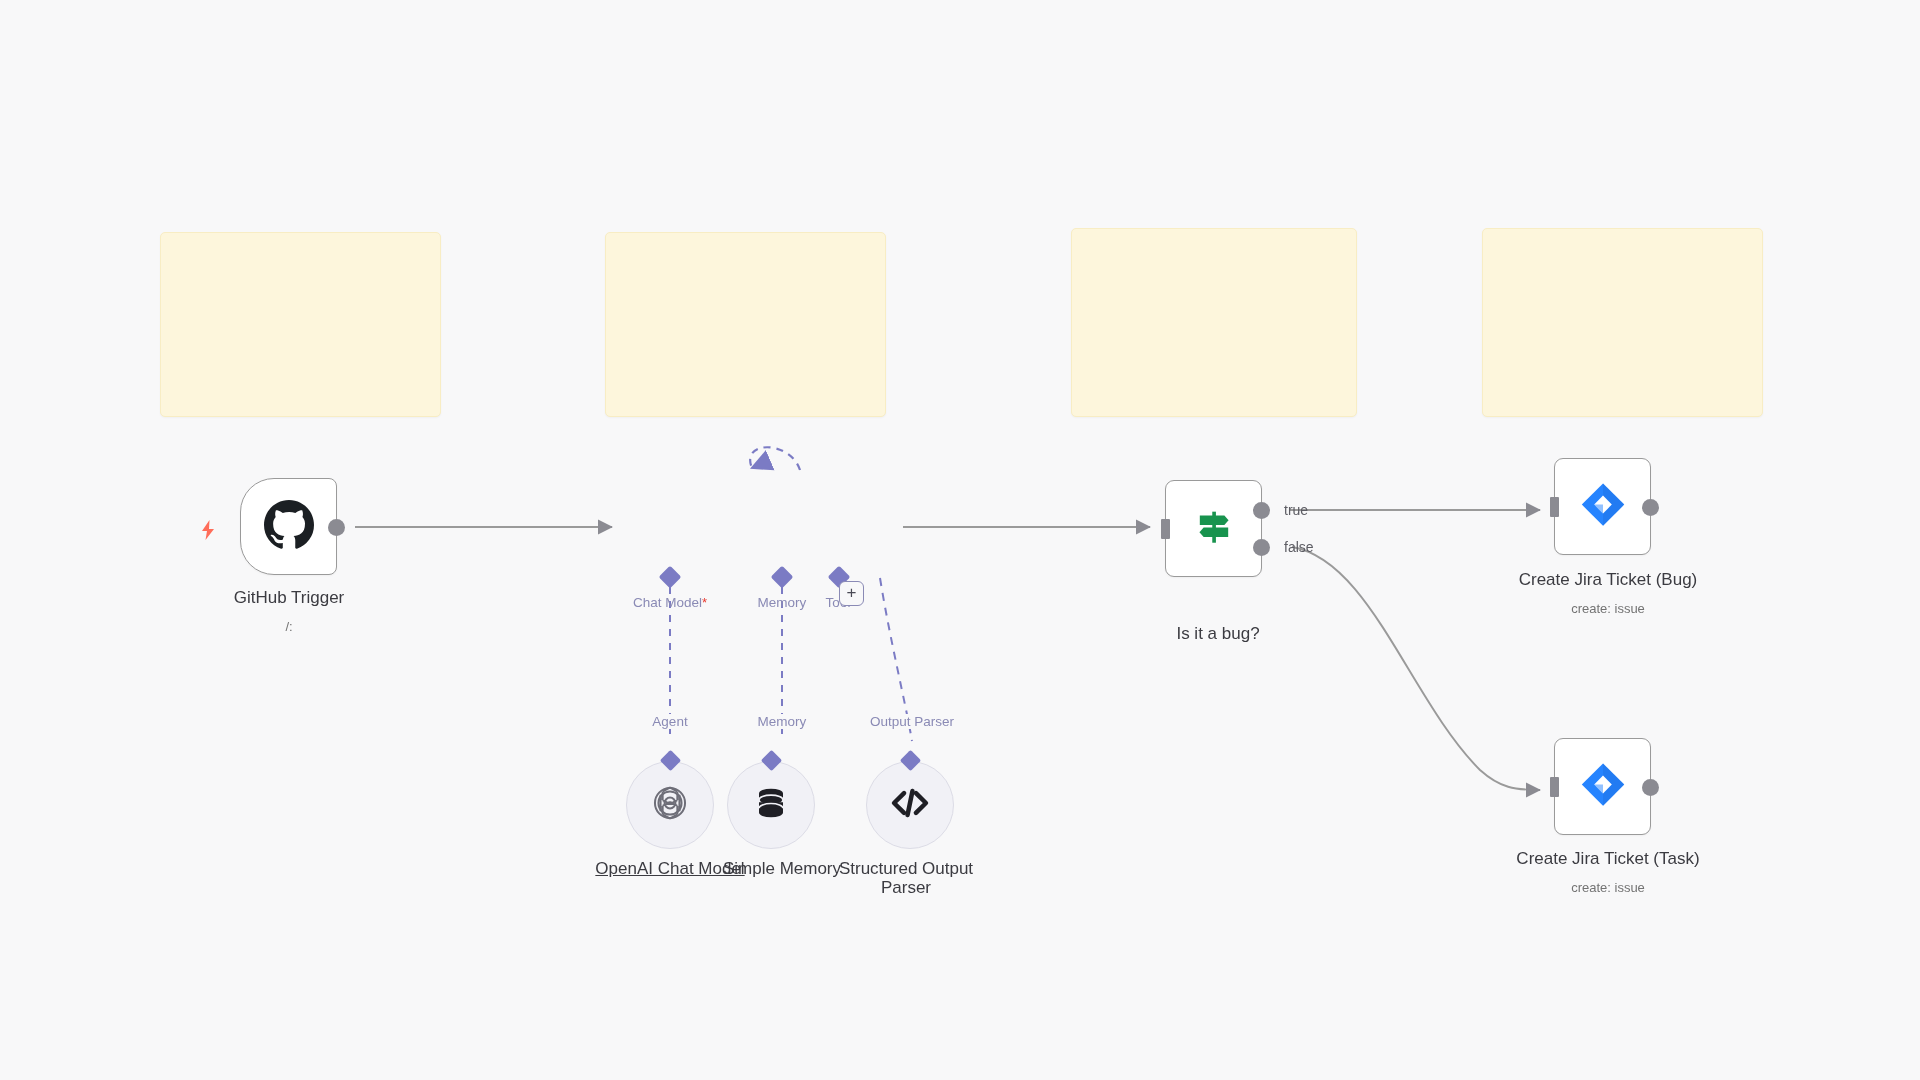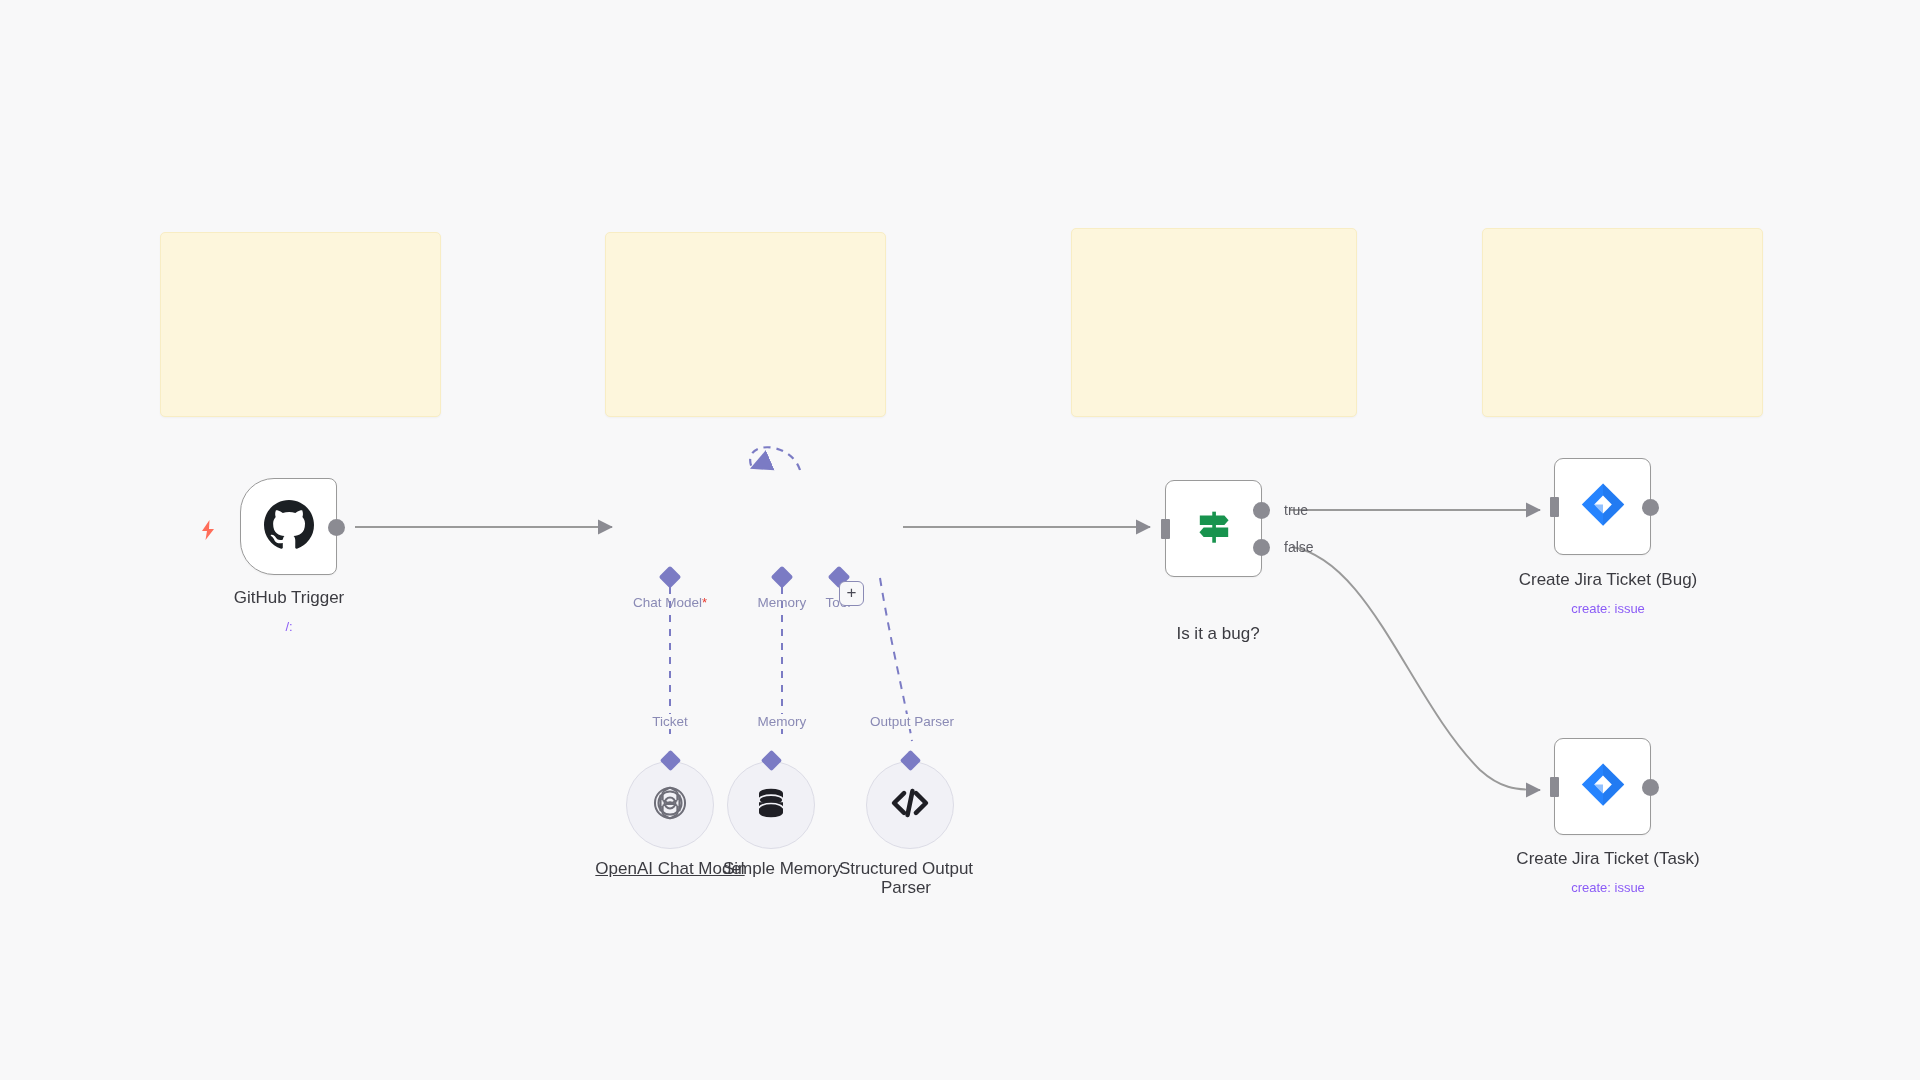--- a/index.html
+++ b/index.html
@@ -52,21 +52,21 @@
     color: #3b3b41;
     text-align: center;
     font-weight: 400;
   }
   .node-sub {
     position: absolute;
     left: 50%;
     transform: translateX(-50%);
     white-space: nowrap;
     font-size: 13px;
-    color: #8b5cf6;
+    color: #737373;
     text-align: left;
   }
 
   
   #github-trigger {
     left: 240px; top: 478px;
     width: 97px; height: 97px;
     border-radius: 34px 8px 8px 34px;
     justify-content: center;
   }
@@ -271,21 +271,21 @@
   <span class="agent-port" style="left:831px; top:569px;"></span>
 
   <div class="agent-port-label" style="left:670px; top:595px;">
     <span>Chat Model</span><span class="req-star">*</span>
   </div>
   <div class="agent-port-label" style="left:782px; top:595px;">Memory</div>
   <div class="agent-port-label" style="left:838px; top:595px;">Tool</div>
 
   <div id="tool-plus">+</div>
 
-  <div class="conn-label" style="left:670px; top:714px;">Ticket</div>
+  <div class="conn-label" style="left:670px; top:714px;">Agent</div>
   <div class="conn-label" style="left:782px; top:714px;">Memory</div>
   <div class="conn-label" style="left:912px; top:714px;">Output Parser</div>
 
   <div class="subnode" id="sub-openai">
     <span class="diamond" style="left:36px; top:-9px;"></span>
     <span>
       <svg width="42" height="42" viewBox="0 0 24 24" aria-hidden="true">
         <path fill="none" stroke="#6e6e78" stroke-width="1.15" d="M12 3.05 L16.2 5.5 M16.2 5.5 L16.2 10.3 M16.2 10.3 L12 12.7 M12 12.7 L7.8 10.3
              M7.8 10.3 L7.8 5.5 M7.8 5.5 L12 3.05
              M12 11.3 L16.2 13.7 M16.2 13.7 L16.2 18.5 M16.2 18.5 L12 20.95

